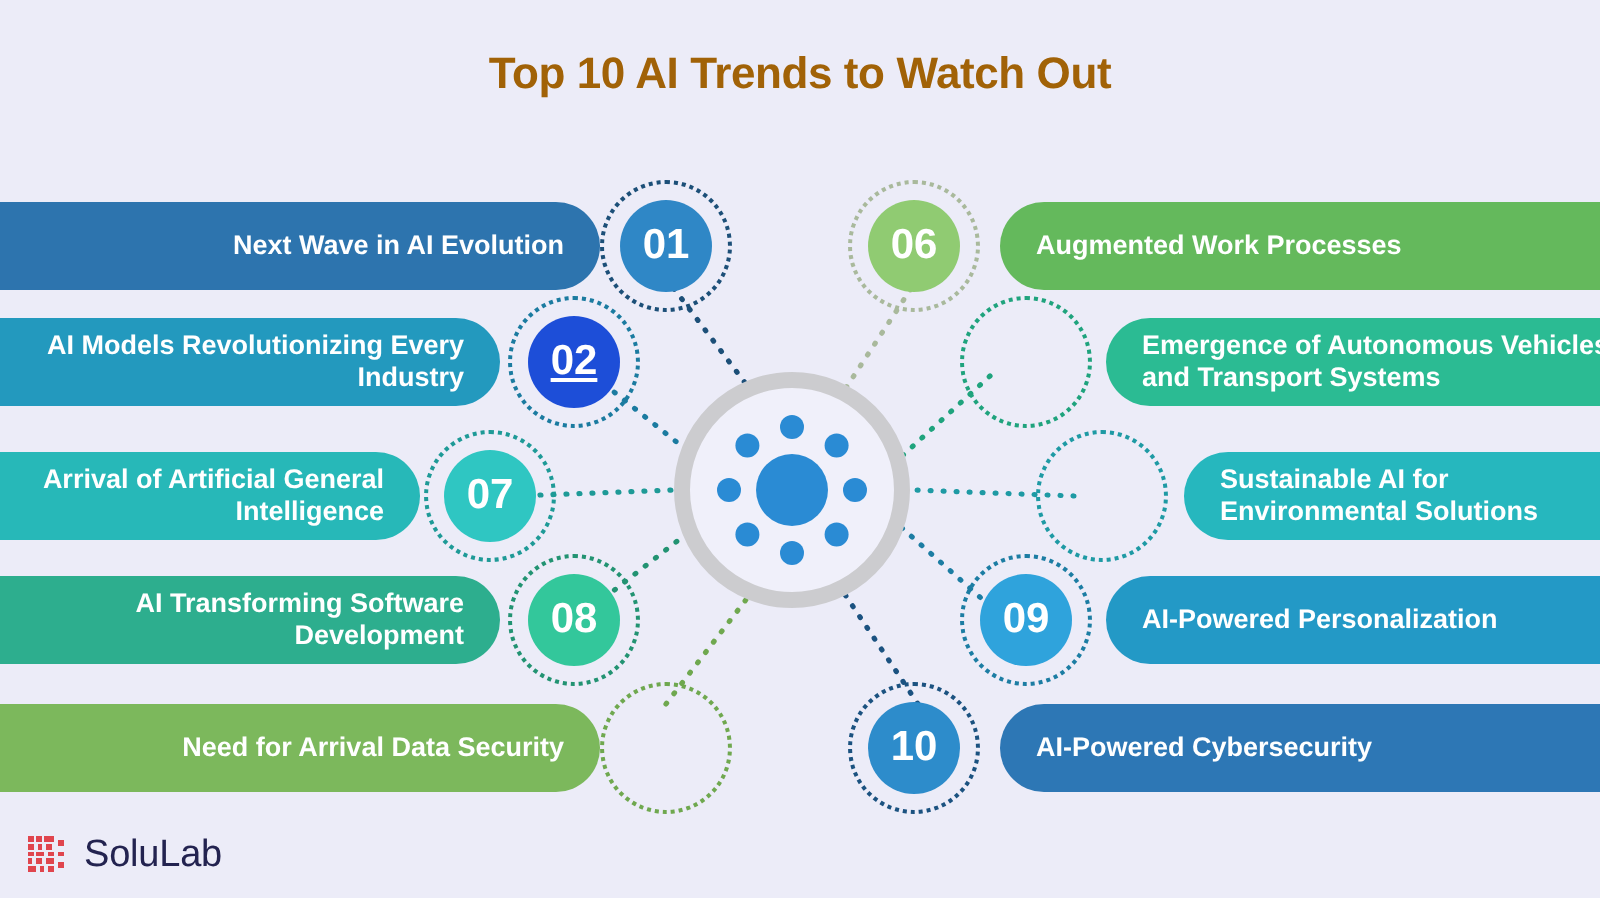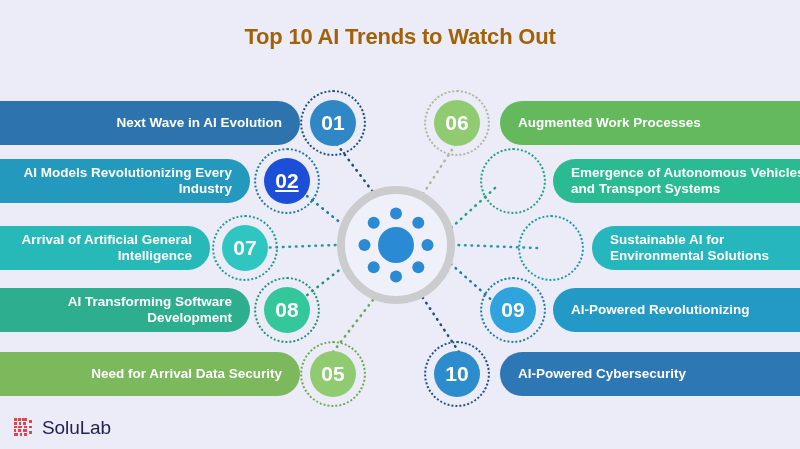--- a/index.html
+++ b/index.html
@@ -187,23 +187,20 @@
         <span>08</span>
       </div>
     </div>
     <div class="row" style="top: 352px;">
       <div class="bar left" style="background: rgb(124, 184, 92); width: 314px;">
         <span>Need for Arrival Data Security</span>
       </div>
       <div class="badge-wrap" style="left: 300px;">
         <div class="badge-ring" style="border-color: rgb(111, 168, 79);"></div>
       </div>
-      <div class="badge" style="left: 310px; background: rgb(144, 203, 114);">
-        <span>05</span>
-      </div>
     </div>
     <div class="row" style="top: 101px;">
       <div class="bar right" style="background: rgb(100, 185, 92); width: 314px;">
         <span>Augmented Work Processes</span>
       </div>
       <div class="badge-wrap" style="left: 424px;">
         <div class="badge-ring" style="border-color: rgb(169, 185, 156);"></div>
       </div>
       <div class="badge" style="left: 434px; background: rgb(144, 203, 114);">
         <span>06</span>
@@ -220,21 +217,21 @@
     <div class="row" style="top: 226px;">
       <div class="bar right" style="background: rgb(38, 183, 190); width: 222px;">
         <span>Sustainable AI for Environmental Solutions</span>
       </div>
       <div class="badge-wrap" style="left: 518px;">
         <div class="badge-ring" style="border-color: rgb(30, 154, 164);"></div>
       </div>
     </div>
     <div class="row" style="top: 288px;">
       <div class="bar right" style="background: rgb(35, 153, 198); width: 261px;">
-        <span>AI-Powered Revolutionizing</span>
+        <span>AI-Powered Personalization</span>
       </div>
       <div class="badge-wrap" style="left: 480px;">
         <div class="badge-ring" style="border-color: rgb(28, 125, 163);"></div>
       </div>
       <div class="badge" style="left: 490px; background: rgb(47, 163, 220);">
         <span>09</span>
       </div>
     </div>
     <div class="row" style="top: 352px;">
       <div class="bar right" style="background: rgb(45, 119, 181); width: 314px;">

